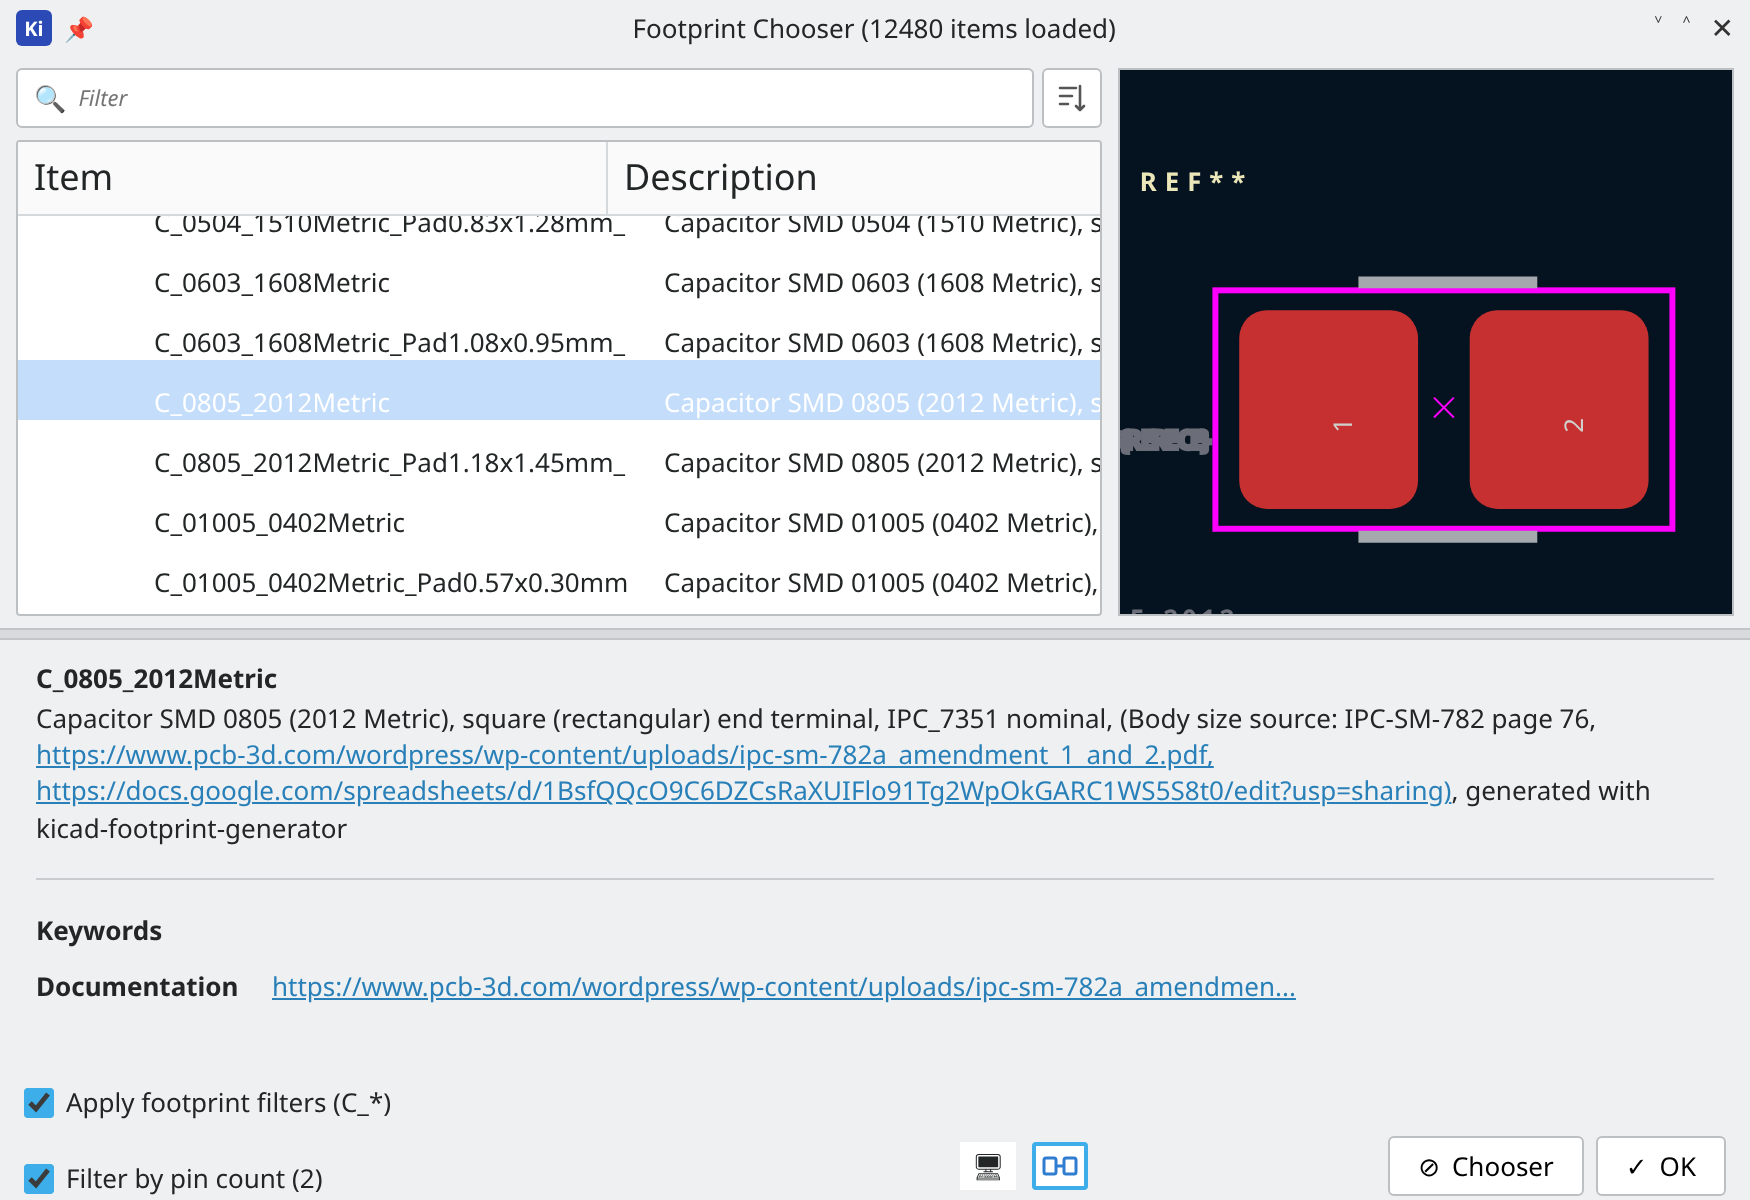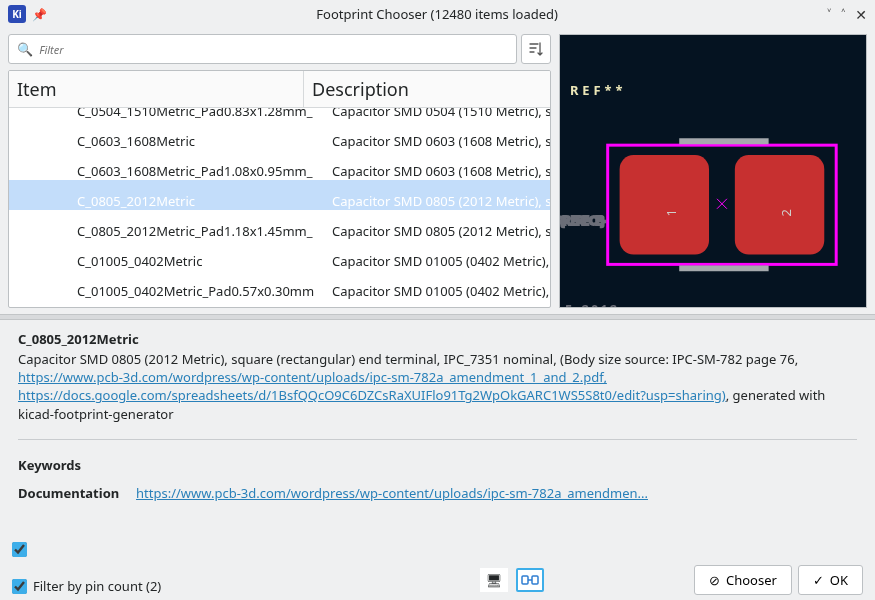--- a/index.html
+++ b/index.html
@@ -158,20 +158,21 @@
   </div>
   <div class="kv">
     <div class="k">Documentation</div>
     <div class="v"><a href="#">https://www.pcb-3d.com/wordpress/wp-content/uploads/ipc-sm-782a_amendmen...</a></div>
   </div>
 </div>
 
 <div class="bottom">
   <label class="checkrow">
     <input type="checkbox" checked="" style="">
+    <span>Apply footprint filters (C_*)</span>
   </label>
   <div style="display:flex; align-items:flex-end;">
     <label class="checkrow">
       <input type="checkbox" checked="" style="">
       <span>Filter by pin count (2)</span>
     </label>
     <div class="btnrow" style="flex:1;">
       <div class="iconbtns">
         <div class="iconbtn">
           <span>🖥</span>

